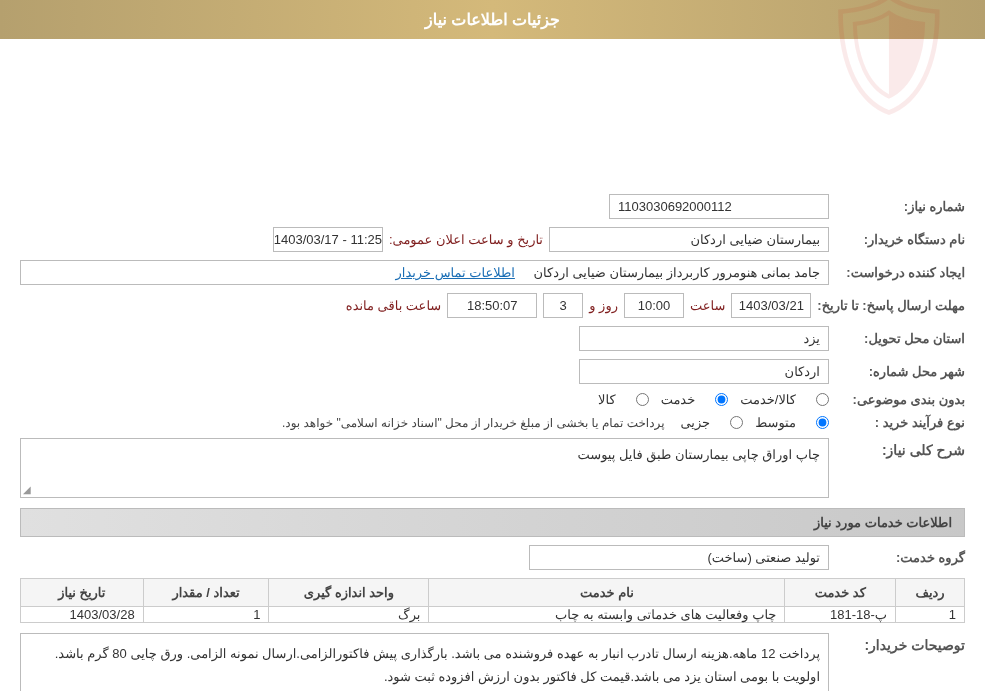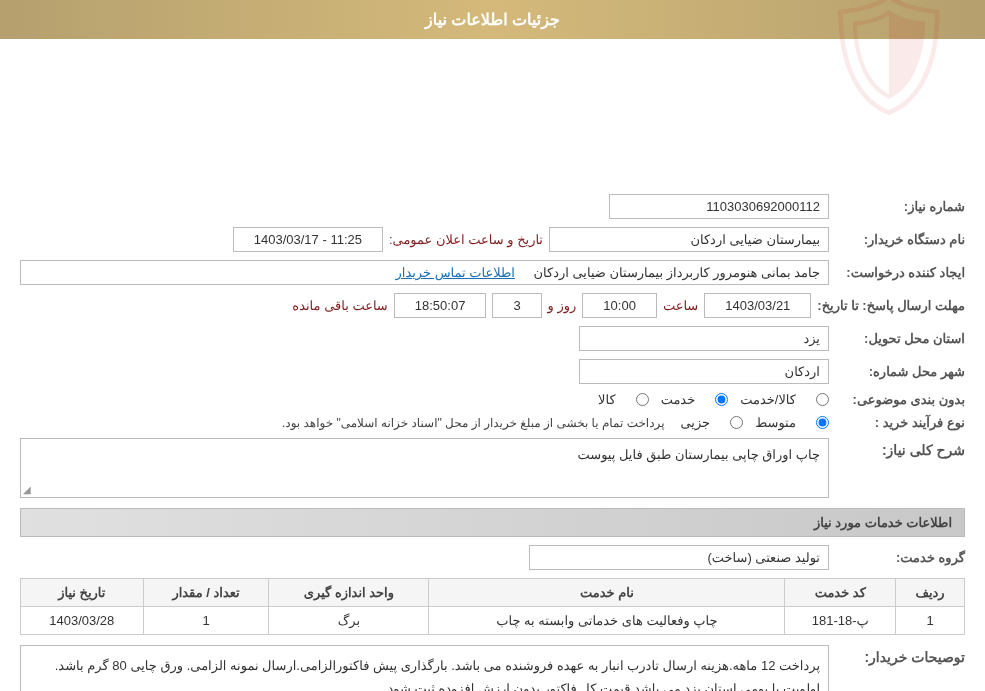--- a/index.html
+++ b/index.html
@@ -44,21 +44,21 @@
       border: 1px solid #bbb;
       background: #fff;
       padding: 4px 8px;
       min-height: 24px;
       flex: 1;
       text-align: right;
     }
     .value-box-sm {
       border: 1px solid #bbb;
       background: #fff;
-      padding: 4px 20px;
+      padding: 4px 0;
       min-height: 24px;
       min-width: 80px;
     }
     .link-blue {
       color: #1a6eb5;
       cursor: pointer;
       text-decoration: underline;
       margin-top: 45px;
     }
     .inline-label {
@@ -108,22 +108,22 @@
     th {
       background: #f5f5f5;
       border: 1px solid #ccc;
       padding: 6px 8px;
       text-align: center;
       font-weight: bold;
       color: #444;
     }
     td {
       border: 1px solid #ccc;
-      padding: 6px 8px;
-      text-align: center;
+      padding: 0 8px;
+      text-align: right;
     }
     .notes-box {
       border: 1px solid #bbb;
       background: #fff;
       padding: 8px;
       min-height: 80px;
       text-align: right;
       line-height: 1.8;
       position: relative;
     }
@@ -154,21 +154,21 @@
   <div class="header-bar">
     <span>جزئیات اطلاعات نیاز</span>
   </div>
 
   <div class="content watermark-container">
 
     <div class="shield-watermark">🛡</div>
 
     <div class="form-row">
       <span class="label">شماره نیاز:</span>
-      <div class="value-box" style="direction:ltr; text-align:right; max-width:220px;">1103030692000112</div>
+      <div class="value-box" style="direction:ltr; text-align:left; max-width:220px;">1103030692000112</div>
       <div style="flex:1"></div>
     </div>
 
     <div class="form-row">
       <span class="label">نام دستگاه خریدار:</span>
       <div class="value-box" style="max-width:280px;">بیمارستان ضیایی اردکان</div>
       <span class="inline-label">تاریخ و ساعت اعلان عمومی:</span>
       <div class="value-box-sm" style="direction:ltr; text-align:center;">1403/03/17 - 11:25</div>
     </div>
 

